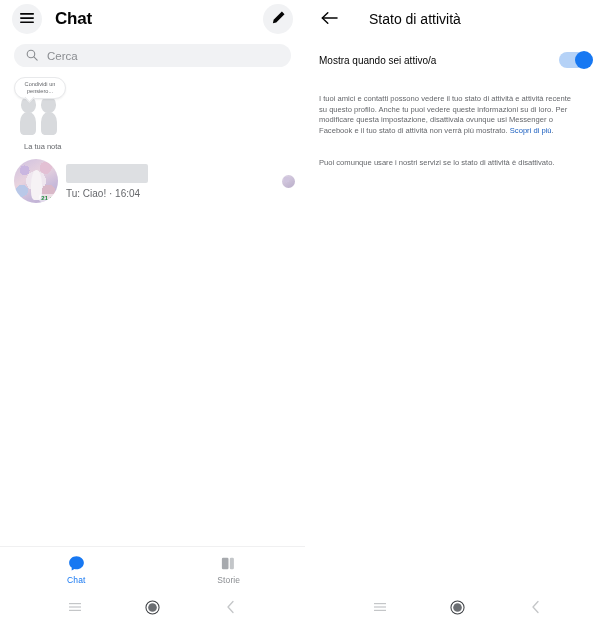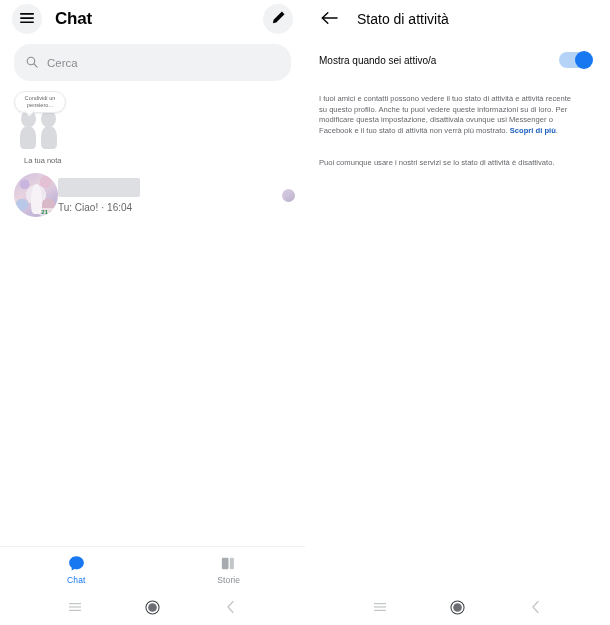--- a/index.html
+++ b/index.html
@@ -55,21 +55,21 @@
     color: #050505;
     margin-left: 13px;
     letter-spacing: -0.2px;
   }
   .header-spacer { flex: 1 1 auto; }
 
   .search-wrap {
     padding: 6px 14px 0 14px;
   }
   .search-bar {
-    height: 37px;
+    height: 23px;
     border-radius: 16px;
     background: #f1f2f4;
     display: flex;
     align-items: center;
     padding: 0 12px;
     box-sizing: border-box;
     cursor: text;
   }
   .search-placeholder {
     font-size: 11.5px;
@@ -199,20 +199,21 @@
     color: #1f8a3a;
     font-size: 6px;
     font-weight: bold;
     line-height: 8px;
     padding: 0 2px;
     border-radius: 3px;
     z-index: 4;
   }
   .conv-body {
     flex: 1 1 auto;
+    margin-left: 8px;
     min-width: 0;
   }
   .redacted-name {
     width: 82px;
     height: 19px;
     background: #dddfe2;
     border-radius: 2px;
   }
   .conv-snippet {
     margin-top: 5px;
@@ -260,20 +261,21 @@
   .tab.inactive .tab-label { color: #8a8d91; }
   .tab-icon { height: 17px; display:flex; align-items:center; justify-content:center; }
 
   
   .set-header {
     height: 38px;
     display: flex;
     align-items: center;
     padding: 0 14px;
     box-sizing: border-box;
+    gap: 12px;
   }
   .set-title {
     font-size: 14px;
     color: #050505;
     margin-left: 18px;
     font-weight: normal;
   }
   .back-btn {
     width: 20px;
     height: 20px;
@@ -317,21 +319,21 @@
     padding: 26px 14px 0 14px;
     font-size: 7.6px;
     line-height: 10.5px;
     color: #65676b;
     max-width: 286px;
     box-sizing: border-box;
   }
   .set-para-2 { padding-top: 22px; }
   .learn-more {
     color: #1b5fbf;
-    font-weight: bold;
+    font-weight: normal;
     cursor: pointer;
   }
 
   
   .android-nav-wrap {
     position: absolute;
     left: 0;
     bottom: 0;
     width: 610px;
     height: 33px;

